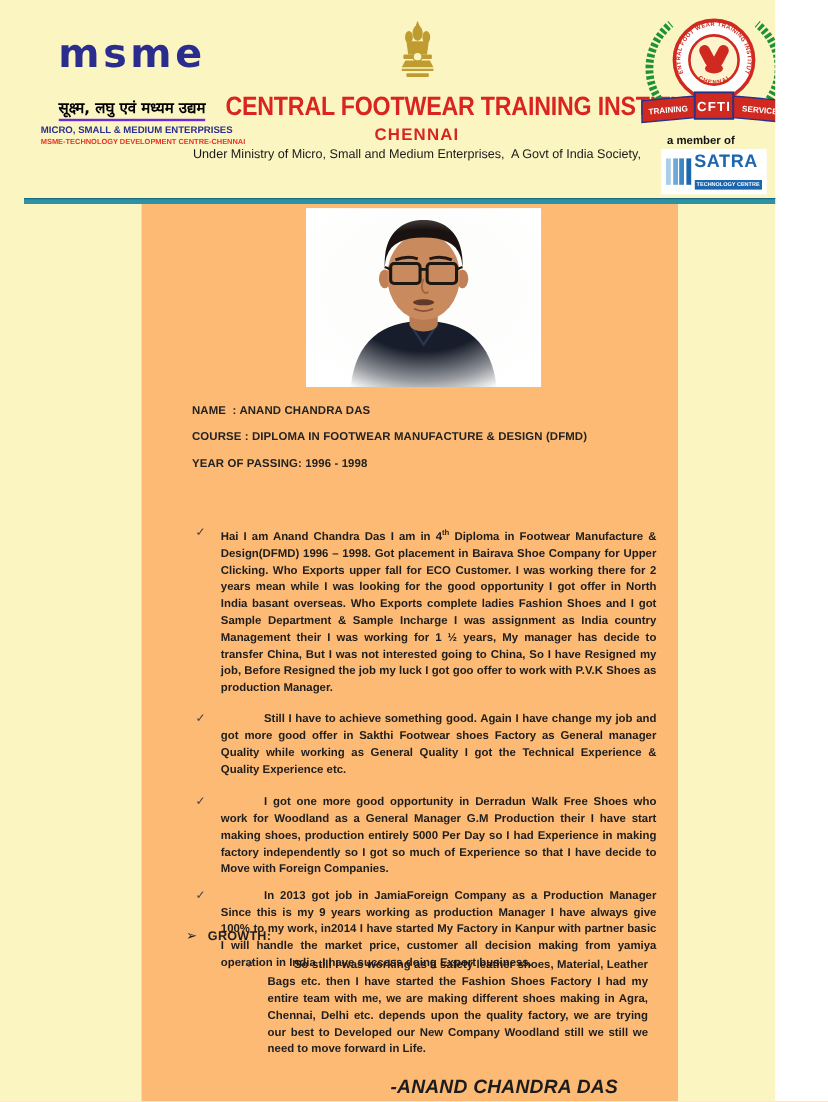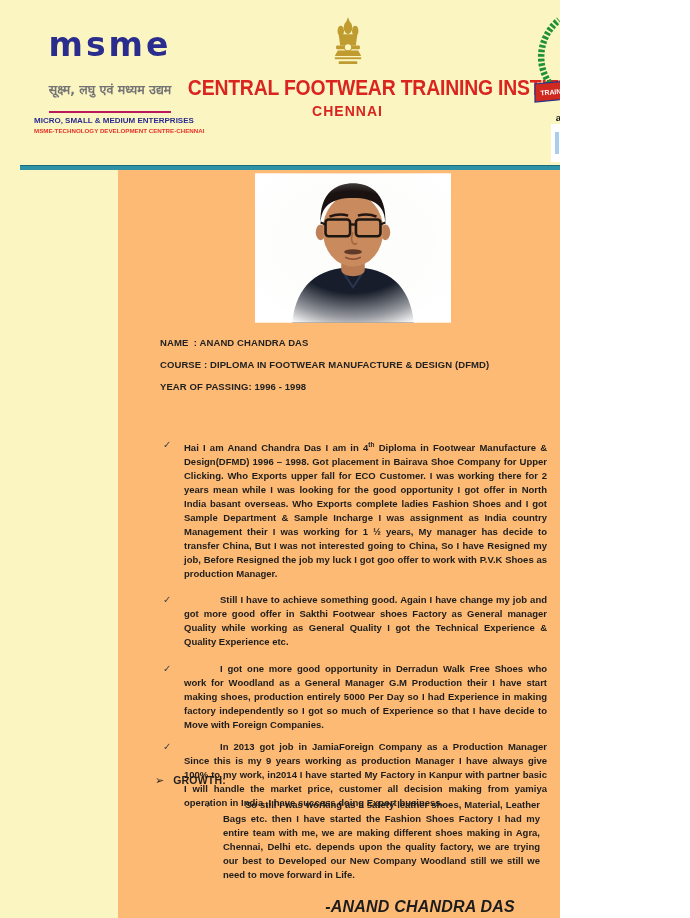--- a/index.html
+++ b/index.html
@@ -1,23 +1,23 @@
 <!DOCTYPE html>
 <html><head>
 <meta charset="utf-8">
 <style>
   * { margin:0; padding:0; box-sizing:border-box; }
   html,body { width:690px; }
   body { font-family:"Liberation Sans","DejaVu Sans",sans-serif; }
-  .page { position:relative; width:560px; height:918px; background:#fbf5c1; overflow:hidden; }
+  .page { position:relative; width:646px; height:918px; background:#fbf5c1; overflow:hidden; }
 
   
   .msme-logo { position:absolute; left:34px; top:28px; width:152px; text-align:center; }
   .msme-word { font-family:"DejaVu Sans",sans-serif; font-weight:700; font-size:33px; line-height:34px; letter-spacing:3px; color:#2b2d8e; }
-  .msme-hindi { font-family:"DejaVu Sans",sans-serif; display:inline-block; font-size:12.5px; font-weight:700; color:#737373; border-bottom:2px solid #be185d; padding-bottom:13px; margin-top:1px; white-space:nowrap; }
+  .msme-hindi { font-family:"DejaVu Sans",sans-serif; display:inline-block; font-size:12.5px; font-weight:700; color:#000000; border-bottom:2px solid #6d28d9; padding-bottom:1px; margin-top:1px; white-space:nowrap; }
   .msme-en1 { font-size:8px; font-weight:700; color:#2b2d8e; margin-top:3px; white-space:nowrap; }
   .msme-en2 { font-size:6.2px; font-weight:700; color:#e63329; margin-top:2px; white-space:nowrap; }
 
   .center-block { position:absolute; left:160px; top:16px; width:375px; text-align:center; }
   .emblem { display:inline-block; }
   .institute { display:inline-block; font-size:22px; font-weight:700; color:#da2420; letter-spacing:-0.2px; white-space:nowrap; transform:scaleX(0.88); margin-top:3px; }
   .city { font-size:14px; font-weight:700; color:#da2420; letter-spacing:1px; margin-top:2px; }
   .centre { font-size:15px; font-weight:700; color:#27338b; margin-top:2px; white-space:nowrap; }
   .ministry { font-size:10.5px; color:#1a1a1a; margin-top:3px; white-space:pre; }
 
@@ -83,20 +83,21 @@
           <circle cx="20" cy="36.2" r="4.4" fill="#fbf5c1"></circle>
           <circle cx="20" cy="36.2" r="4.4" fill="none" stroke="#bf9b30" stroke-width="1.4"></circle>
           <path d="M8,40 h24 l3.5,6.5 h-31 Z"></path>
           <rect x="4.5" y="48" width="31" height="2.2"></rect>
           <rect x="9" y="52.5" width="22" height="3.5" rx="1"></rect>
         </g>
       </svg>
       <br>
       <span class="institute">CENTRAL FOOTWEAR TRAINING INSTITUTE</span>
       <div class="city">CHENNAI</div>
+      <div class="ministry">Under Ministry of Micro, Small and Medium Enterprises,  A Govt of India Society,</div>
     </div>
 
     <svg class="cfti-seal" width="136" height="104" viewBox="0 0 136 104">
       <path d="M28,84 C8,64 10,32 32,14" fill="none" stroke="#1f9136" stroke-width="6.5" stroke-dasharray="2.8 1.8"></path>
       <path d="M108,84 C128,64 126,32 104,14" fill="none" stroke="#1f9136" stroke-width="6.5" stroke-dasharray="2.8 1.8"></path>
       <circle cx="68" cy="44" r="33" fill="#ffffff" stroke="#d02920" stroke-width="3"></circle>
       <circle cx="68" cy="44" r="20.5" fill="#fdf3cd" stroke="#d02920" stroke-width="2.2"></circle>
       <path id="ringTop" d="M42,54 A28,28 0 1,1 94,54" fill="none"></path>
       <text font-size="4.8" font-weight="bold" fill="#d02920" letter-spacing="0.4">
         <textPath href="#ringTop" startOffset="50%" text-anchor="middle">CENTRAL FOOT WEAR TRAINING INSTITUTE</textPath>

